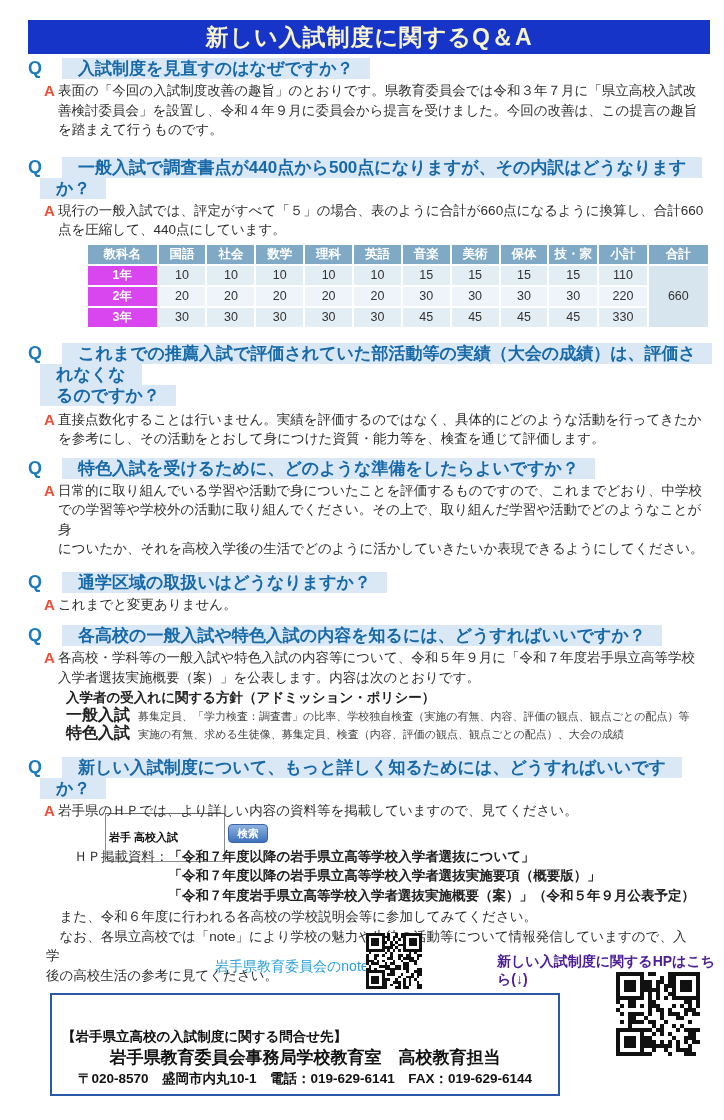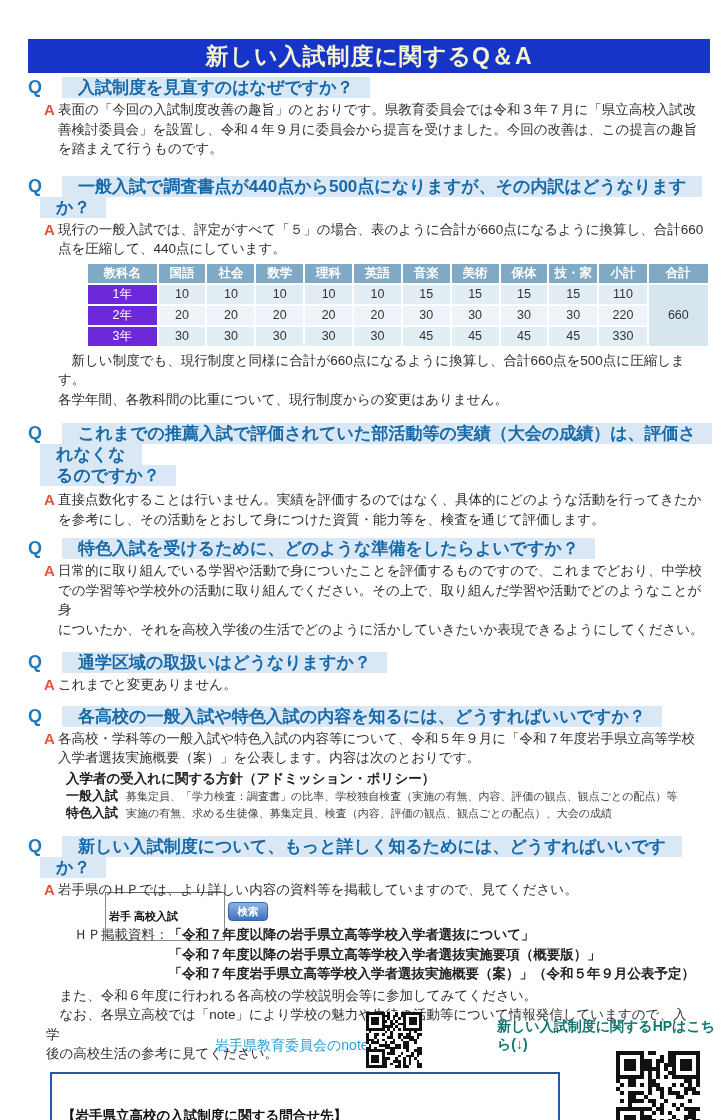--- a/index.html
+++ b/index.html
@@ -1,64 +1,64 @@
 <!DOCTYPE html>
 <html><head>
 <meta charset="utf-8">
 <style>
   html,body{margin:0;padding:0;background:#fff;}
   .page{position:relative;width:724px;height:1120px;background:#fff;overflow:hidden;
         font-family:"Liberation Sans","DejaVu Sans",sans-serif;color:#333;}
   
-  .banner{margin:39px 14px 0 28px;width:682px;height:34px;line-height:34px;
+  .banner{margin:20px 14px 0 28px;width:682px;height:34px;line-height:34px;
           background:#1634c8;color:#f7f4cf;font-size:23px;font-weight:bold;
           text-align:center;letter-spacing:1px;}
   
   .q-head{position:relative;margin:0 14px 0 32px;padding-left:8px;text-indent:22px;
           font-size:17px;font-weight:bold;color:#1769a8;line-height:21px;}
   .q-mark{position:absolute;left:-4px;top:0;color:#1d7abd;font-size:18px;font-weight:bold;text-indent:0;}
   .q-text{white-space:pre-line;background:#d9e8f4;padding:1px 16px;box-decoration-break:clone;-webkit-box-decoration-break:clone;}
   
   .a-row{position:relative;margin:2px 14px 0 46px;padding-left:12px;}
   .a-mark{position:absolute;left:-2px;top:1px;color:#e8503a;font-weight:bold;font-size:15px;}
   .a-text{white-space:pre-line;font-size:13.5px;line-height:19.5px;color:#2e2e2e;}
   .plain{margin:3px 14px 0 46px;}
   
   .tablewrap{margin:3px 14px 0 86px;}
   table.scores{border-collapse:separate;border-spacing:2px;table-layout:fixed;}
   table.scores th,table.scores td{height:19px;text-align:center;vertical-align:middle;
       font-size:12.5px;padding:0;}
   table.scores th{background:#7fa9c4;color:#fff;font-weight:bold;width:50px;}
   table.scores th.c-first{width:74px;}
   table.scores th.c-total{width:63px;}
-  td.rowlab{background:#6d28d9;color:#fff;font-weight:normal;}
+  td.rowlab{background:#d946ef;color:#fff;font-weight:bold;}
   tr.r-odd td.val{background:#e3edf4;margin-left:48px;}
   tr.r-even td.val{background:#eef4f9;}
   td.total{background:#d7e5ef;color:#333;}
   
   .policy{margin:2px 14px 0 66px;font-size:13.5px;font-weight:bold;color:#222;line-height:17px;}
   .subline{margin:1px 14px 0 66px;font-size:11px;color:#444;line-height:16px;}
-  .sublab{font-size:13px;font-weight:bold;color:#222;margin-right:8px;}
+  .sublab{font-size:16px;font-weight:bold;color:#222;margin-right:8px;}
   
   .search-row{margin:3px 0 0 105px;height:19px;display:flex;align-items:center;}
   .search-input{width:112px;height:15px;border:1px solid #8a8a8a;border-top-color:#666;
       font-family:inherit;font-size:11px;font-weight:bold;padding:16px 3px;color:#111;margin-top:9px;}
   .search-btn{margin-left:3px;width:38px;height:17px;border:1px solid #3a66a8;border-radius:4px;
       background:linear-gradient(#8db2e0,#3f72ba);color:#fff;font-size:10.5px;font-weight:bold;
       line-height:16px;text-align:center;}
   
   .hp-block{margin:4px 14px 0 74px;display:flex;}
   .hp-label{font-size:13.5px;color:#2e2e2e;line-height:19.5px;white-space:nowrap;}
   .hp-items div{font-size:13.5px;font-weight:bold;color:#222;line-height:19.5px;}
   
   .bottom{position:relative;margin-top:2px;height:268px;}
   .extra{position:absolute;top:0;left:46px;width:650px;}
   .extra .a-text{color:#2e2e2e;}
   .note-link{position:absolute;top:51px;left:215px;font-size:14px;color:#2ba0d6;cursor:pointer;}
-  .hp-link{position:absolute;top:32px;left:497px;font-size:14px;color:#0f766e;font-weight:bold;cursor:pointer;}
+  .hp-link{position:absolute;top:46px;left:497px;font-size:14px;color:#4c1d95;font-weight:bold;cursor:pointer;}
   .qr{position:absolute;background:#fff;}
   .qr1{top:26px;left:366px;width:56px;height:56px;}
   .qr2{top:65px;left:616px;width:84px;height:84px;}
   .contact{position:absolute;top:86px;left:50px;width:486px;border:2px solid #2a58a8;
            padding:4px 10px 6px 10px;background:#fff;}
   .contact-heading{font-size:13.5px;font-weight:bold;color:#111;line-height:18px;margin-top:29px;}
   .contact-org{font-size:17px;font-weight:bold;color:#111;text-align:center;line-height:23px;}
   .contact-address{font-size:13.5px;font-weight:bold;color:#111;text-align:center;line-height:19px;}
 </style>
 </head>
@@ -139,24 +139,20 @@
         <td class="val">30</td>
         <td class="val">30</td>
         <td class="val">45</td>
         <td class="val">45</td>
         <td class="val">45</td>
         <td class="val">45</td>
         <td class="val">330</td>
       </tr>
     </tbody>
       </table>
-  </div>
-  <div class="a-row plain" style="margin-left:46px">
-    <div class="a-text">　新しい制度でも、現行制度と同様に合計が660点になるように換算し、合計660点を500点に圧縮します。
-各学年間、各教科間の比重について、現行制度からの変更はありません。</div>
   </div>
 
   <div class="q-head" style="margin-top:14px">
     <span class="q-mark">Q</span><span class="q-text">これまでの推薦入試で評価されていた部活動等の実績（大会の成績）は、評価されなくな
 るのですか？</span>
   </div>
   <div class="a-row" style="margin-top:4px">
     <span class="a-mark">A</span>
     <div class="a-text">直接点数化することは行いません。実績を評価するのではなく、具体的にどのような活動を行ってきたか
 を参考にし、その活動をとおして身につけた資質・能力等を、検査を通じて評価します。</div>
@@ -699,17 +695,18 @@
           <rect x="8" y="20" width="1" height="1"></rect>
           <rect x="13" y="20" width="1" height="1"></rect>
           <rect x="17" y="20" width="1" height="1"></rect>
           <rect x="18" y="20" width="1" height="1"></rect>
           <rect x="19" y="20" width="1" height="1"></rect>
         </svg></div>
 
     <div class="contact">
       <div class="contact-heading">【岩手県立高校の入試制度に関する問合せ先】</div>
       <div class="contact-org">岩手県教育委員会事務局学校教育室　高校教育担当</div>
+      <div class="contact-address">〒020-8570　盛岡市内丸10-1　電話：019-629-6141　FAX：019-629-6144</div>
     </div>
 
   </div>
 
 </div>
 
 </body></html>

